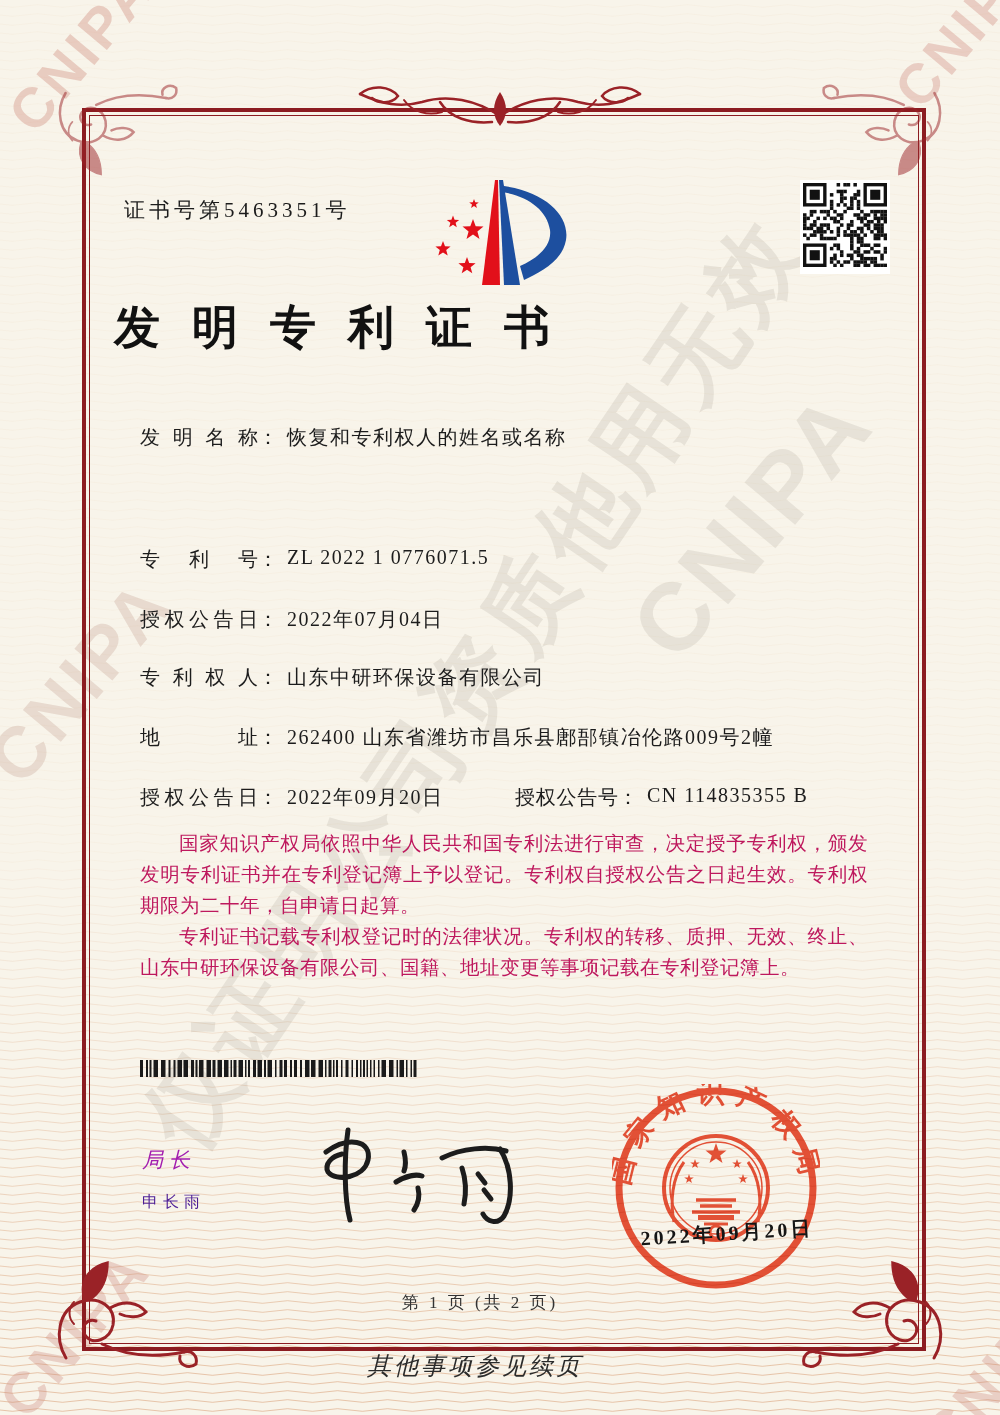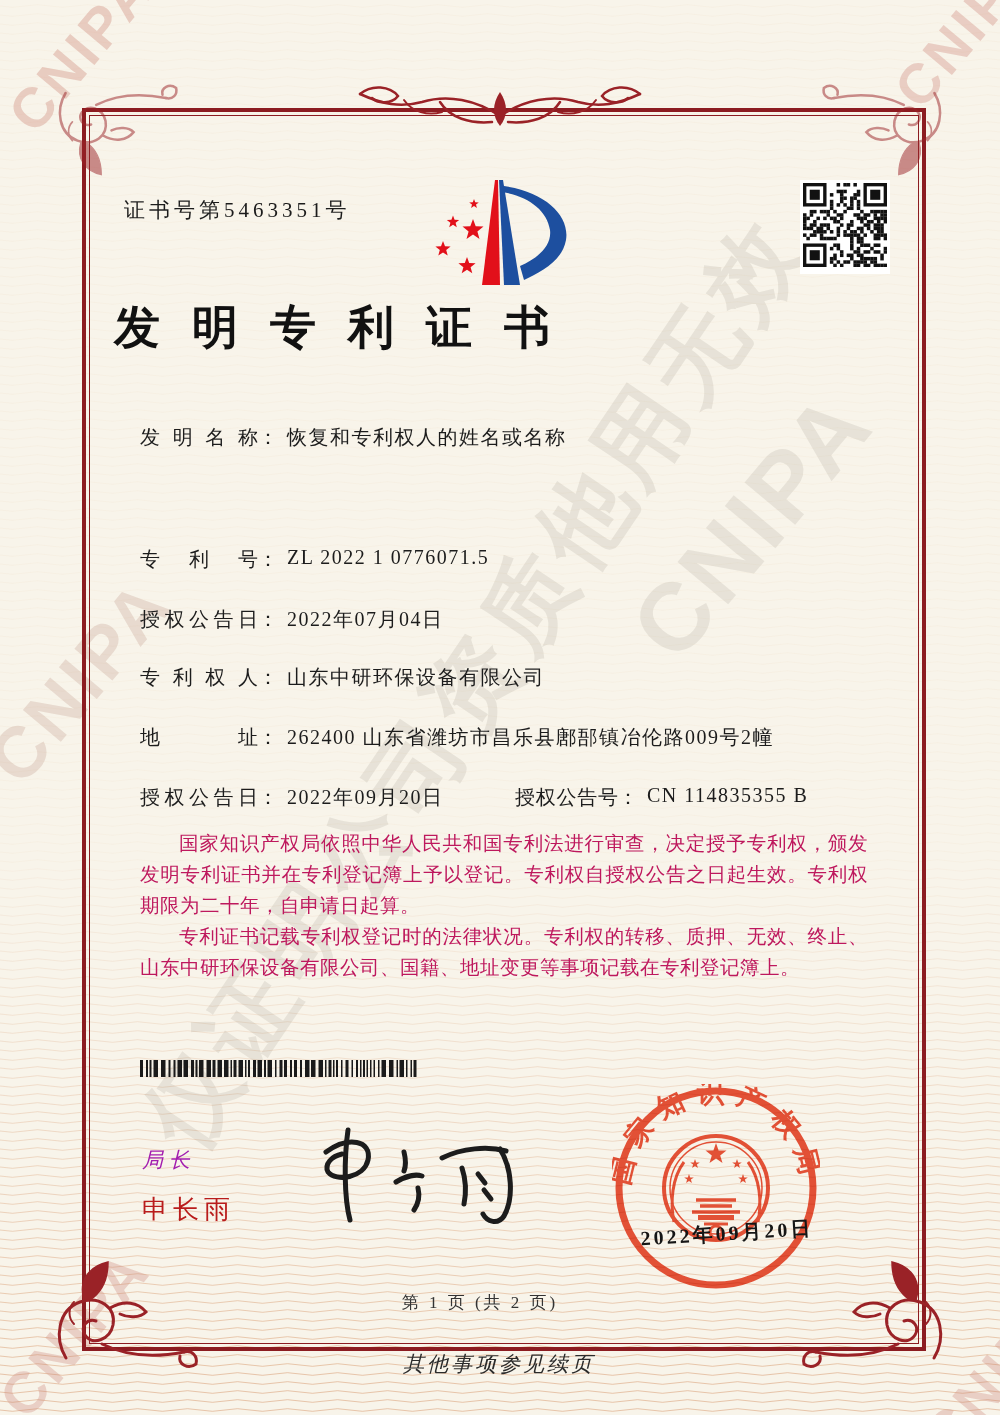--- a/index.html
+++ b/index.html
@@ -23,26 +23,26 @@
   .field-row{left:140px;font-size:20px;color:#1c1c1c;white-space:nowrap;}
   .flabel{display:inline-block;width:118px;text-align:justify;text-align-last:justify;vertical-align:top;}
   .colon{display:inline-block;vertical-align:top;}
   .fvalue{display:inline-block;margin-left:9px;vertical-align:top;letter-spacing:1.5px;}
   .grant-no-pair{position:absolute;left:375px;top:0;white-space:nowrap;}
   .grant-no-pair .flabel{width:103px;}
   .paras{left:140px;top:828px;width:728px;font-size:19.5px;line-height:31px;color:#be185d;text-align:justify;z-index:3;position:absolute;}
   .paras p{margin:0;text-indent:2em;letter-spacing:0.5px;}
   .barcode{left:140px;top:1060px;}
   .director-title{left:142px;top:1146px;font-size:21px;letter-spacing:6px;color:#a21caf;font-style:italic;}
-  .director-name{left:142px;top:1192px;font-size:26px;letter-spacing:5px;color:#b91c1c;}
+  .director-name{left:142px;top:1192px;font-size:16px;letter-spacing:5px;color:#4c1d95;}
   .signature{left:292px;top:1118px;z-index:4;}
   .seal{left:612px;top:1084px;z-index:5;mix-blend-mode:multiply;opacity:0.93;}
   .seal-date{left:622px;top:1220px;width:210px;text-align:center;font-size:20px;letter-spacing:3px;font-weight:bold;color:#151515;transform:rotate(-3.5deg);z-index:6;}
   .page-info{left:0;top:1291px;width:960px;text-align:center;font-size:17px;letter-spacing:3px;color:#333;}
-  .footer-note{left:0;top:1350px;width:950px;text-align:center;font-size:21px;letter-spacing:3px;color:#2b2b2b;font-style:italic;padding-left:24px;}
+  .footer-note{left:0;top:1350px;width:950px;text-align:center;font-size:24px;letter-spacing:3px;color:#2b2b2b;font-style:italic;}
 </style>
 </head>
 <body>
 
 <div id="page">
 
   <svg id="waves" width="1000" height="1415">
       <path d="M0 6 q12.5 2.6 25 0 q12.5 -2.6 25 0 q12.5 2.6 25 0 q12.5 -2.6 25 0 q12.5 2.6 25 0 q12.5 -2.6 25 0 q12.5 2.6 25 0 q12.5 -2.6 25 0 q12.5 2.6 25 0 q12.5 -2.6 25 0 q12.5 2.6 25 0 q12.5 -2.6 25 0 q12.5 2.6 25 0 q12.5 -2.6 25 0 q12.5 2.6 25 0 q12.5 -2.6 25 0 q12.5 2.6 25 0 q12.5 -2.6 25 0 q12.5 2.6 25 0 q12.5 -2.6 25 0 q12.5 2.6 25 0 q12.5 -2.6 25 0 q12.5 2.6 25 0 q12.5 -2.6 25 0 q12.5 2.6 25 0 q12.5 -2.6 25 0 q12.5 2.6 25 0 q12.5 -2.6 25 0 q12.5 2.6 25 0 q12.5 -2.6 25 0 q12.5 2.6 25 0 q12.5 -2.6 25 0 q12.5 2.6 25 0 q12.5 -2.6 25 0 q12.5 2.6 25 0 q12.5 -2.6 25 0 q12.5 2.6 25 0 q12.5 -2.6 25 0 q12.5 2.6 25 0 q12.5 -2.6 25 0" fill="none" stroke="#d69467" stroke-width="1" opacity="0.05"></path>
       <path d="M0 15 q12.5 2.6 25 0 q12.5 -2.6 25 0 q12.5 2.6 25 0 q12.5 -2.6 25 0 q12.5 2.6 25 0 q12.5 -2.6 25 0 q12.5 2.6 25 0 q12.5 -2.6 25 0 q12.5 2.6 25 0 q12.5 -2.6 25 0 q12.5 2.6 25 0 q12.5 -2.6 25 0 q12.5 2.6 25 0 q12.5 -2.6 25 0 q12.5 2.6 25 0 q12.5 -2.6 25 0 q12.5 2.6 25 0 q12.5 -2.6 25 0 q12.5 2.6 25 0 q12.5 -2.6 25 0 q12.5 2.6 25 0 q12.5 -2.6 25 0 q12.5 2.6 25 0 q12.5 -2.6 25 0 q12.5 2.6 25 0 q12.5 -2.6 25 0 q12.5 2.6 25 0 q12.5 -2.6 25 0 q12.5 2.6 25 0 q12.5 -2.6 25 0 q12.5 2.6 25 0 q12.5 -2.6 25 0 q12.5 2.6 25 0 q12.5 -2.6 25 0 q12.5 2.6 25 0 q12.5 -2.6 25 0 q12.5 2.6 25 0 q12.5 -2.6 25 0 q12.5 2.6 25 0 q12.5 -2.6 25 0" fill="none" stroke="#d69467" stroke-width="1" opacity="0.05"></path>
       <path d="M0 24 q12.5 2.6 25 0 q12.5 -2.6 25 0 q12.5 2.6 25 0 q12.5 -2.6 25 0 q12.5 2.6 25 0 q12.5 -2.6 25 0 q12.5 2.6 25 0 q12.5 -2.6 25 0 q12.5 2.6 25 0 q12.5 -2.6 25 0 q12.5 2.6 25 0 q12.5 -2.6 25 0 q12.5 2.6 25 0 q12.5 -2.6 25 0 q12.5 2.6 25 0 q12.5 -2.6 25 0 q12.5 2.6 25 0 q12.5 -2.6 25 0 q12.5 2.6 25 0 q12.5 -2.6 25 0 q12.5 2.6 25 0 q12.5 -2.6 25 0 q12.5 2.6 25 0 q12.5 -2.6 25 0 q12.5 2.6 25 0 q12.5 -2.6 25 0 q12.5 2.6 25 0 q12.5 -2.6 25 0 q12.5 2.6 25 0 q12.5 -2.6 25 0 q12.5 2.6 25 0 q12.5 -2.6 25 0 q12.5 2.6 25 0 q12.5 -2.6 25 0 q12.5 2.6 25 0 q12.5 -2.6 25 0 q12.5 2.6 25 0 q12.5 -2.6 25 0 q12.5 2.6 25 0 q12.5 -2.6 25 0" fill="none" stroke="#d69467" stroke-width="1" opacity="0.05"></path>

